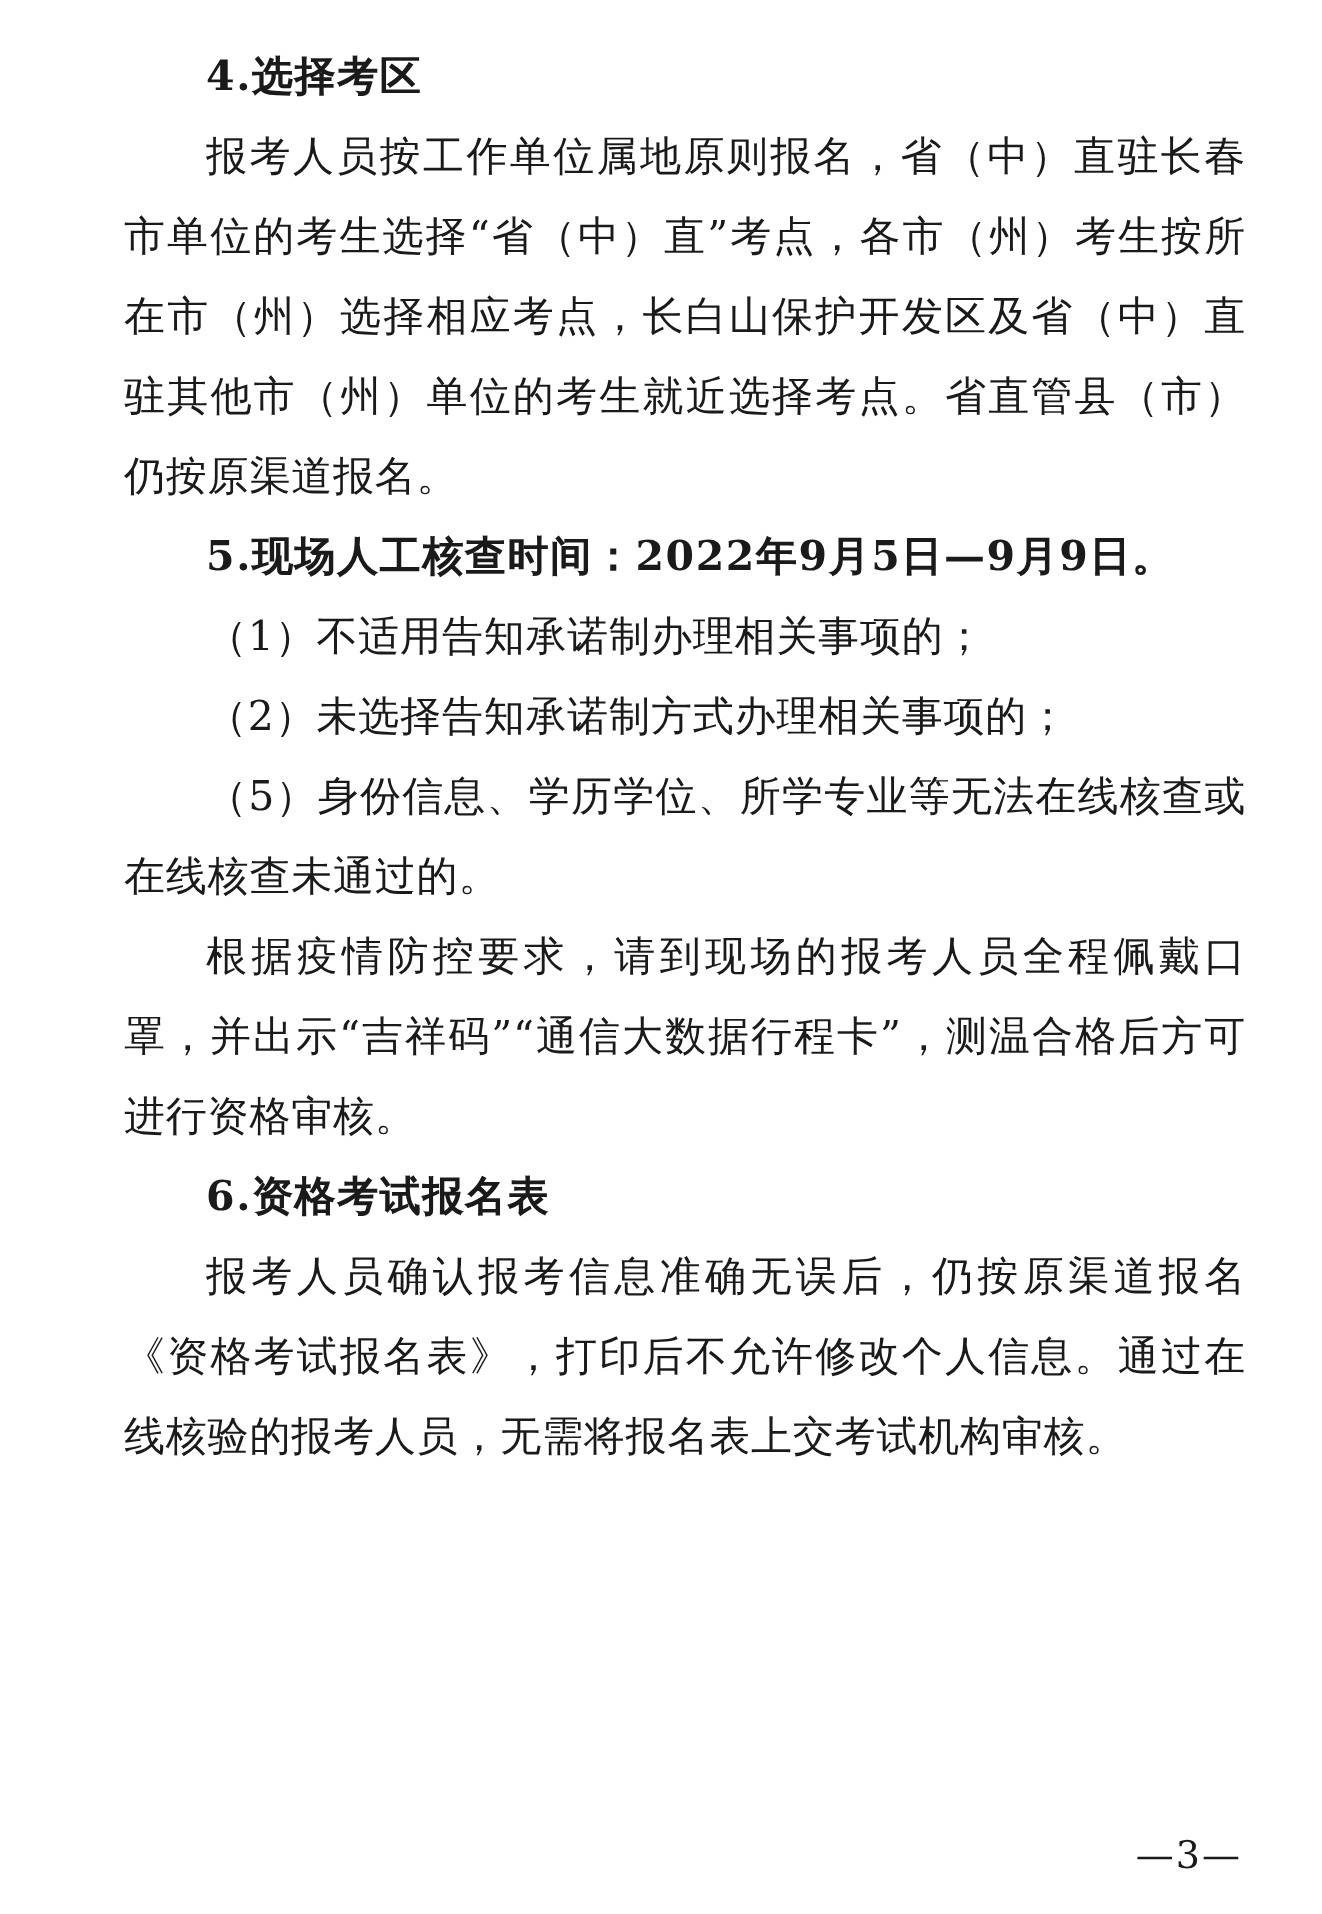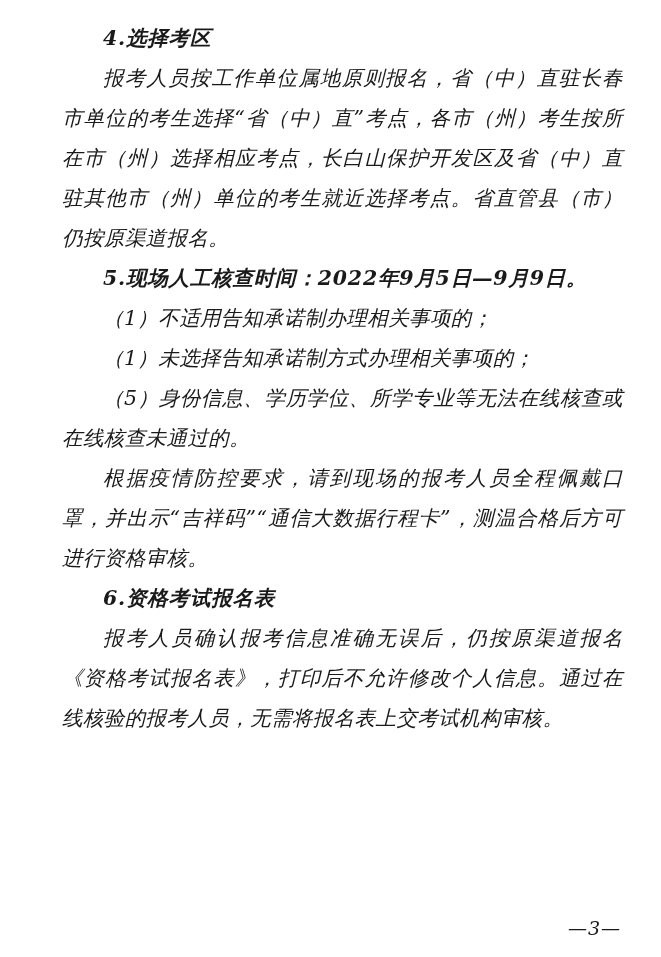--- a/index.html
+++ b/index.html
@@ -16,21 +16,20 @@
     overflow: hidden;
   }
   .page {
     position: absolute;
     left: 0;
     top: 0;
     width: 661px;
     height: 957px;
     box-sizing: border-box;
     padding: 18px 38px 20px 62px;
-    font-style: italic;
   }
   .doc-body {
     font-size: 20.5px;
     line-height: 40px;
     letter-spacing: 0.4px;
     text-align: justify;
     text-justify: inter-ideograph;
   }
   p {
     margin: 0;
@@ -63,21 +62,21 @@
 
     <p class="heading">4.选择考区</p>
 
     <p class="para">报考人员按工作单位属地原则报名，省（中）直驻长春市单位的考生选择“省（中）直”考点，各市（州）考生按所在市（州）选择相应考点，长白山保护开发区及省（中）直驻其他市（州）单位的考生就近选择考点。省直管县（市）仍按原渠道报名。</p>
 
     <p class="heading">5.现场人工核查时间：2022年9月5日—9月9日。</p>
 
 
     <p class="list-item">（1）不适用告知承诺制办理相关事项的；</p>
 
-    <p class="list-item">（1）未选择告知承诺制方式办理相关事项的；</p>
+    <p class="list-item">（2）未选择告知承诺制方式办理相关事项的；</p>
 
 
     <p class="para">（5）身份信息、学历学位、所学专业等无法在线核查或在线核查未通过的。</p>
 
     <p class="para">根据疫情防控要求，请到现场的报考人员全程佩戴口罩，并出示“吉祥码”“通信大数据行程卡”，测温合格后方可进行资格审核。</p>
 
     <p class="heading">6.资格考试报名表</p>
 
     <p class="para">报考人员确认报考信息准确无误后，仍按原渠道报名《资格考试报名表》，打印后不允许修改个人信息。通过在线核验的报考人员，无需将报名表上交考试机构审核。</p>
 

